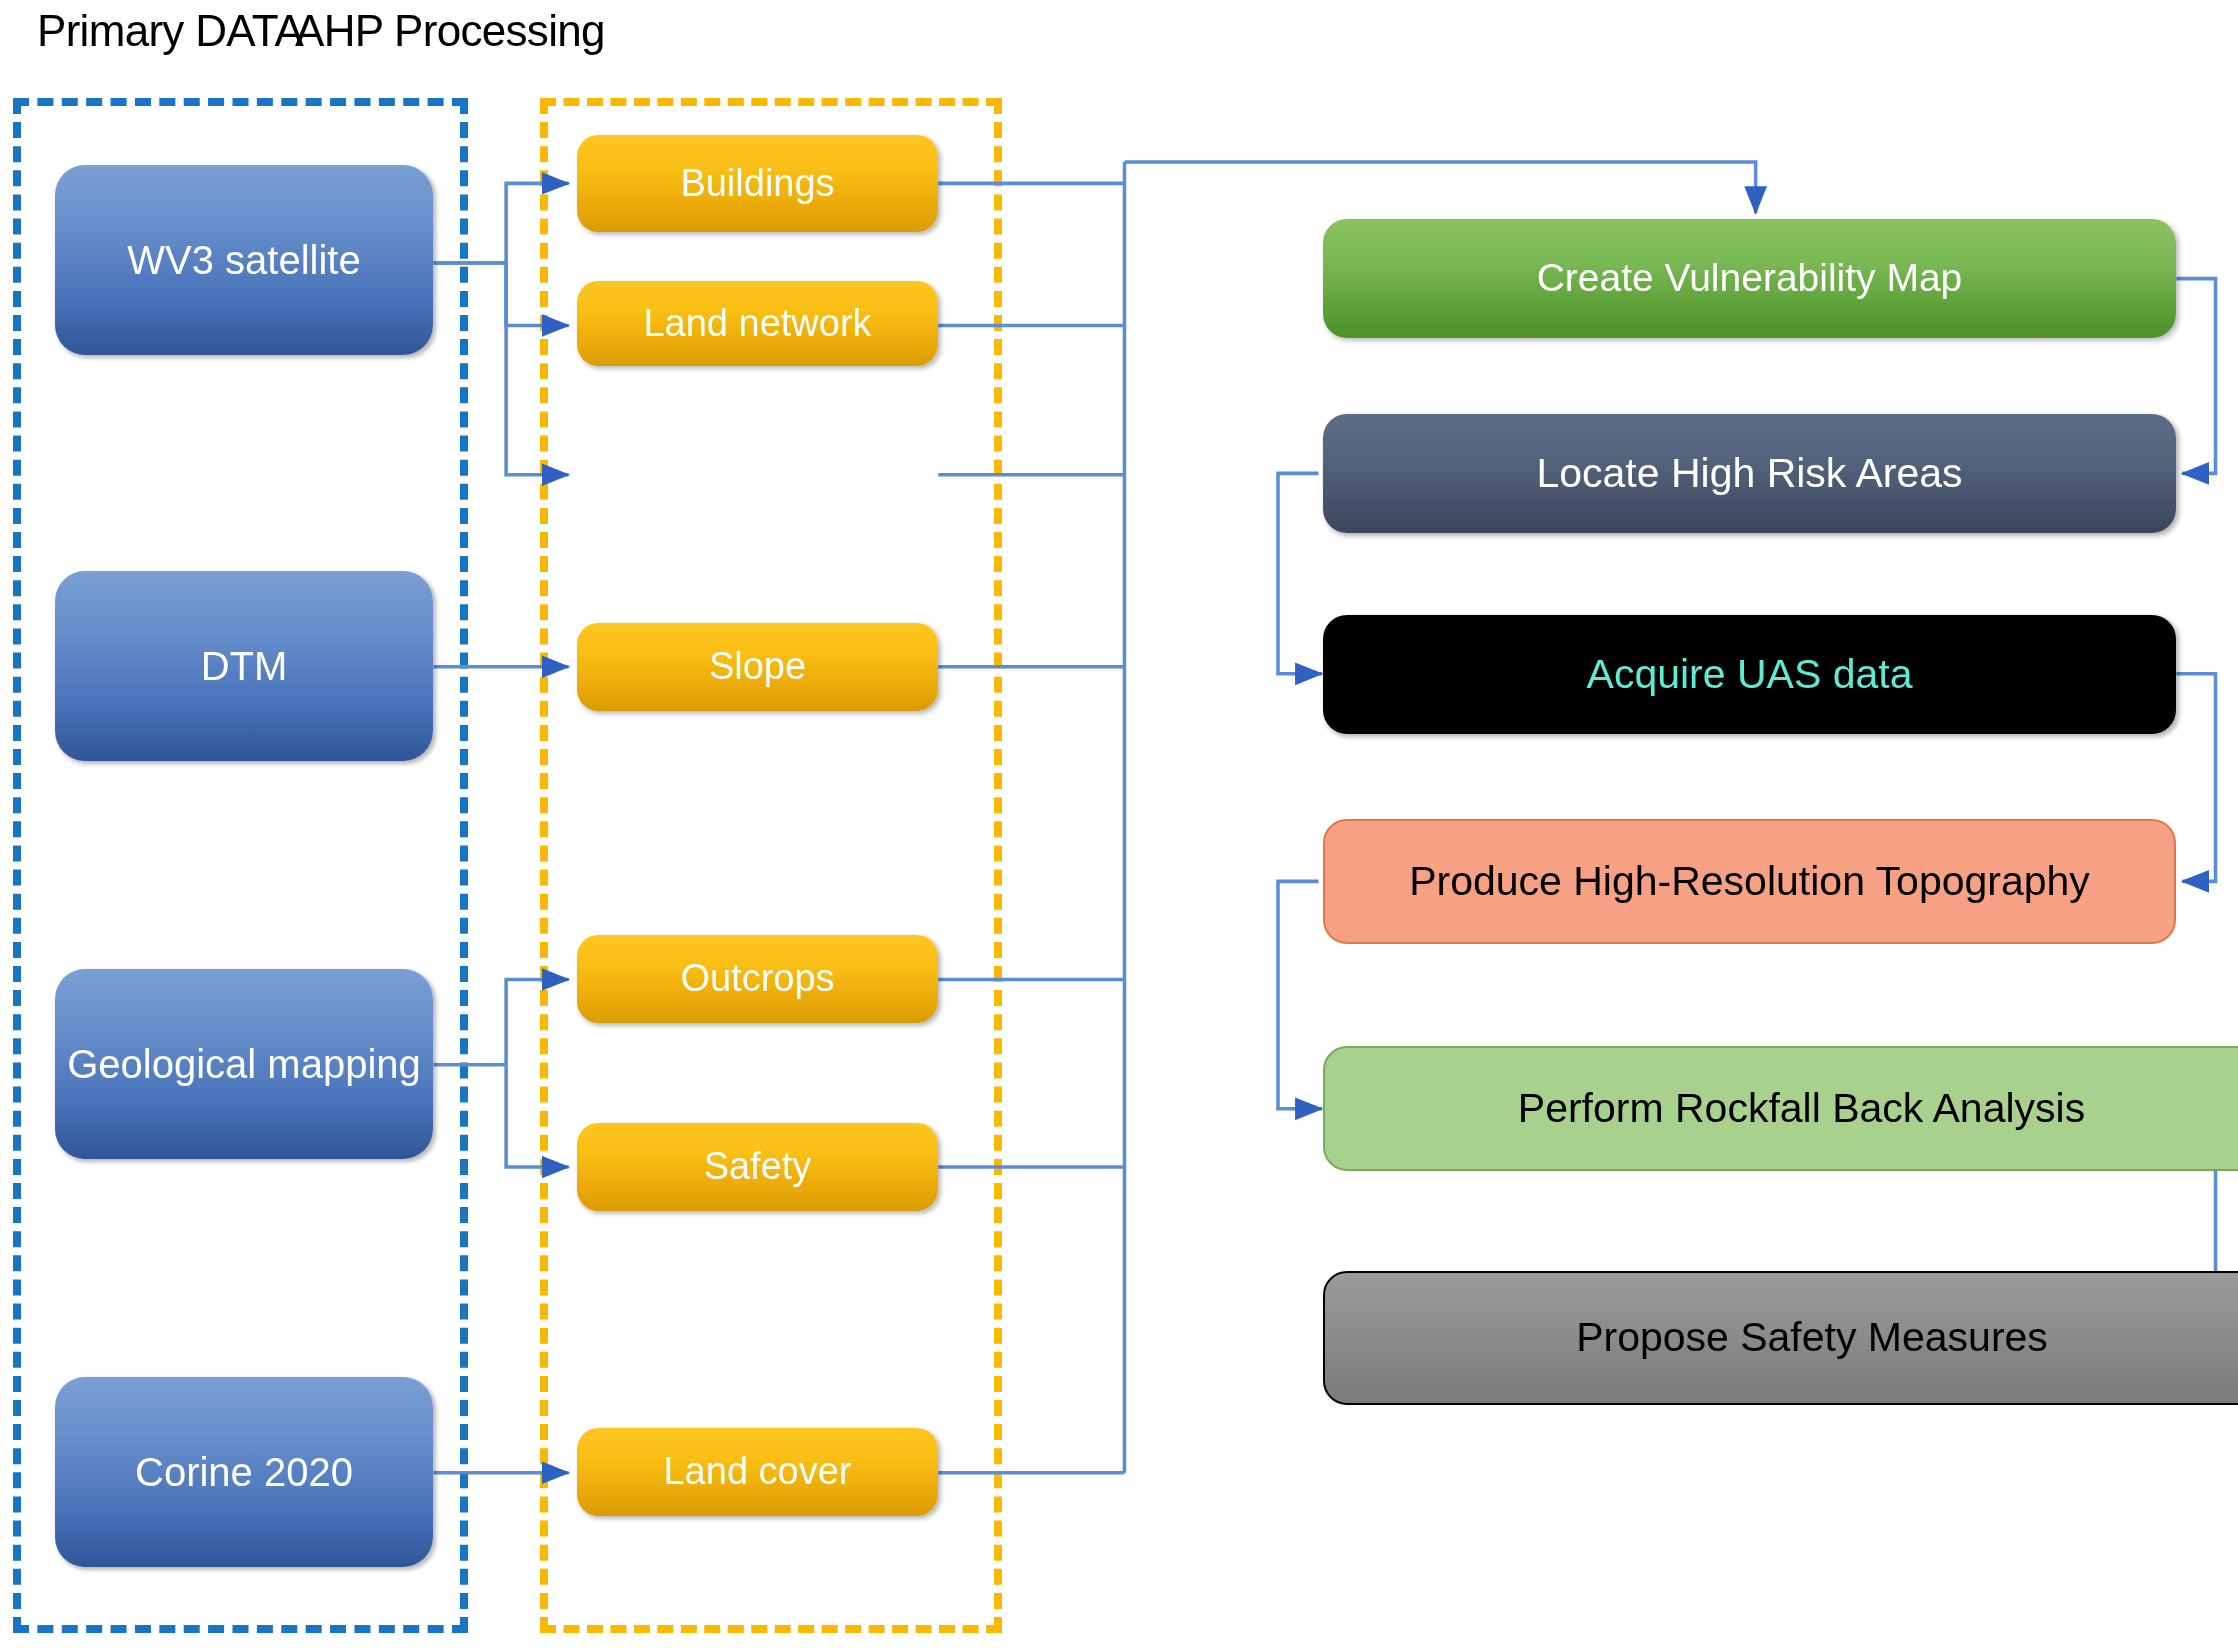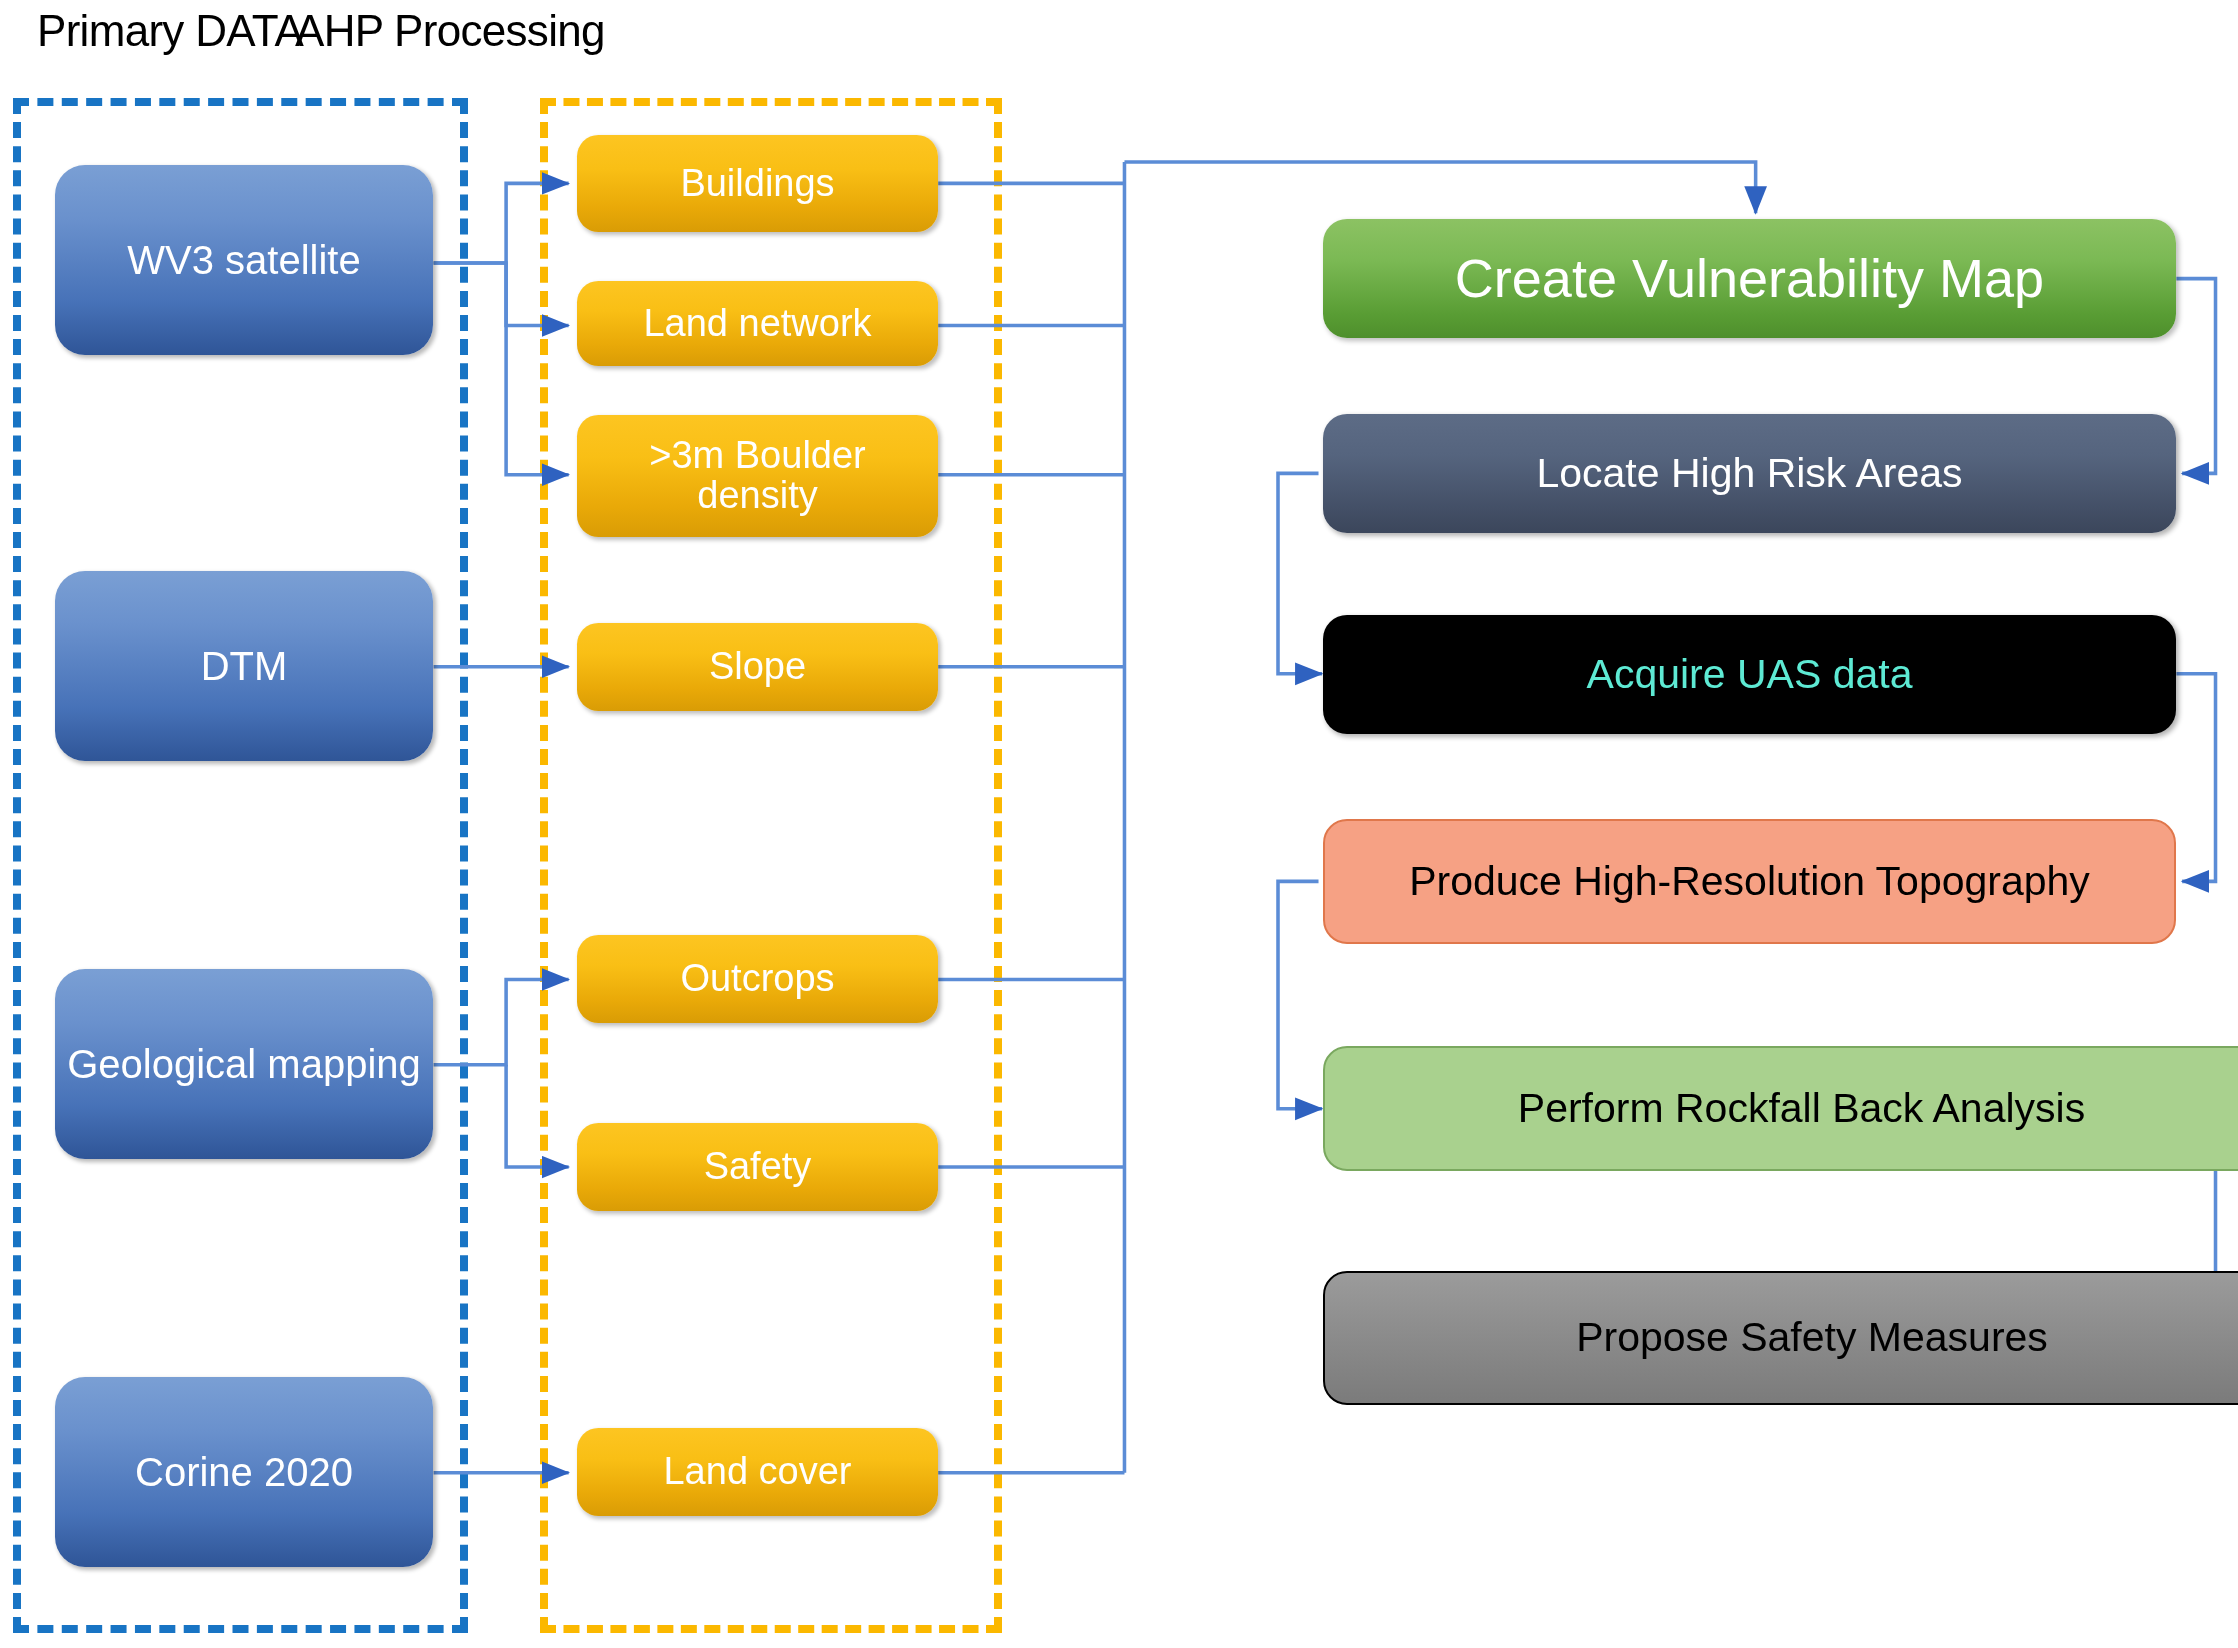--- a/index.html
+++ b/index.html
@@ -48,21 +48,21 @@
     background:linear-gradient(to bottom,#fdc521 0%, #f9bf15 35%, #e9a908 75%, #d99c05 100%);
     color:#ffffff;
     border-radius:21.3px;
     font-size:38px;
     box-shadow:2.1px 2.8px 4.3px rgba(0,0,0,.25);
   }
   .n-green{
     background:linear-gradient(to bottom,#8cc263 0%, #7bb954 35%, #599d34 80%, #4e8f2c 100%);
     color:#ffffff;
     border-radius:24px;
-    font-size:54px;
+    font-size:39px;
     box-shadow:2.1px 2.8px 5px rgba(0,0,0,.25);
   }
   .n-slate{
     background:linear-gradient(to bottom,#5d6c86 0%, #55647e 35%, #434f66 80%, #3b465b 100%);
     color:#ffffff;
     border-radius:24px;
     font-size:41px;
     box-shadow:2.1px 2.8px 5px rgba(0,0,0,.3);
   }
   .n-black{
@@ -173,23 +173,20 @@
   </div>
 
   <div class="node n-yellow" style="left:577px; top:135px; width:361px; height:97px;">
     <span>Buildings</span>
   </div>
 
   <div class="node n-yellow" style="left:577px; top:281px; width:361px; height:85px;">
     <span>Land network</span>
   </div>
 
-  <div class="node n-yellow" style="left:577px; top:415px; width:361px; height:122px;">
-    <span>&gt;3m Boulder density</span>
-  </div>
 
   <div class="node n-yellow" style="left:577px; top:623px; width:361px; height:88px;">
     <span>Slope</span>
   </div>
 
   <div class="node n-yellow" style="left:577px; top:935px; width:361px; height:88px;">
     <span>Outcrops</span>
   </div>
 
   <div class="node n-yellow" style="left:577px; top:1123px; width:361px; height:88px;">

